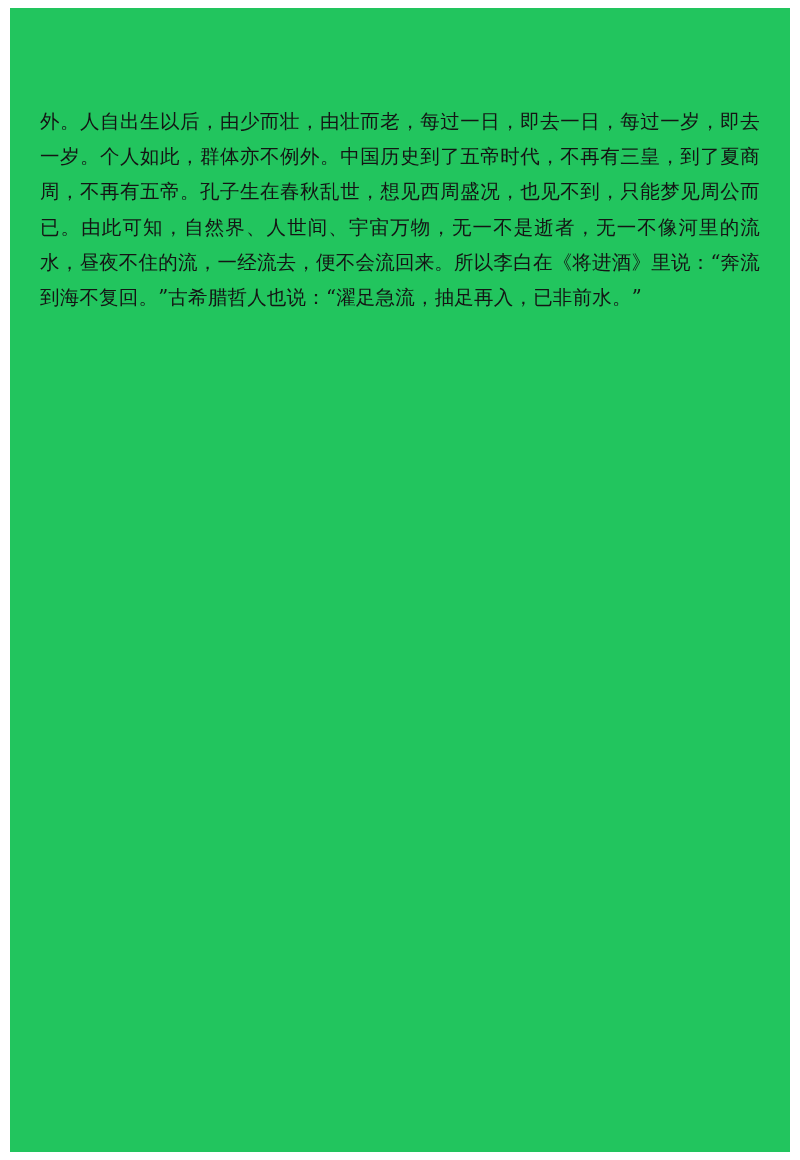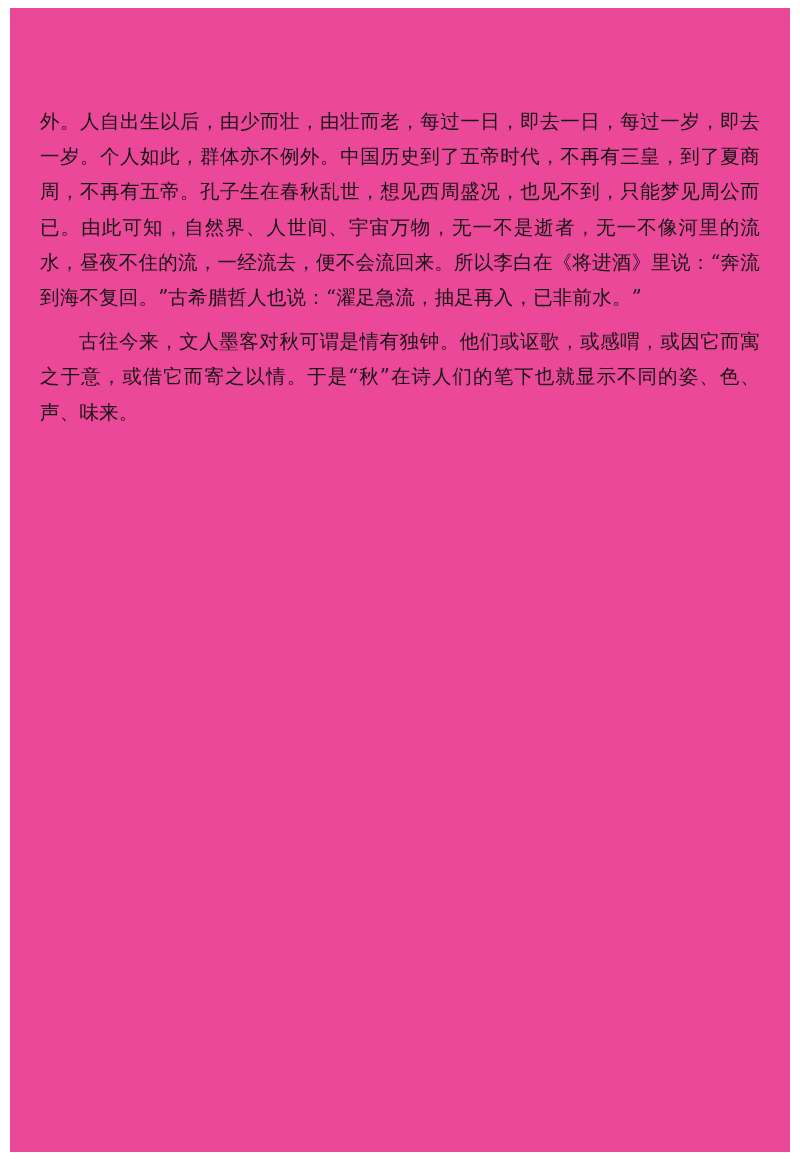--- a/index.html
+++ b/index.html
@@ -11,21 +11,21 @@
     height: 1160px;
     background: #ffffff;
     font-family: "DejaVu Serif", "Liberation Serif", serif;
     color: #111111;
     overflow: hidden;
   }
   .page {
     position: relative;
     width: 800px;
     height: 1160px;
-    background: #ec4899;
+    background: #22c55e;
     box-sizing: border-box;
   }
   .page-body {
     position: absolute;
     left: 40px;
     top: 104px;
     width: 720px;
   }
   .para {
     margin: 0 0 2px 0;
@@ -58,15 +58,14 @@
 <body>
 
 <div class="page">
   <div class="edge-top"></div>
   <div class="edge-bottom"></div>
   <div class="edge-left"></div>
   <div class="edge-right"></div>
 
   <div class="page-body">
     <p class="para">外。人自出生以后，由少而壮，由壮而老，每过一日，即去一日，每过一岁，即去一岁。个人如此，群体亦不例外。中国历史到了五帝时代，不再有三皇，到了夏商周，不再有五帝。孔子生在春秋乱世，想见西周盛况，也见不到，只能梦见周公而已。由此可知，自然界、人世间、宇宙万物，无一不是逝者，无一不像河里的流水，昼夜不住的流，一经流去，便不会流回来。所以李白在《将进酒》里说：“奔流到海不复回。”古希腊哲人也说：“濯足急流，抽足再入，已非前水。”</p>
-    <p class="para indent">古往今来，文人墨客对秋可谓是情有独钟。他们或讴歌，或感喟，或因它而寓之于意，或借它而寄之以情。于是“秋”在诗人们的笔下也就显示不同的姿、色、声、味来。</p>
   </div>
 </div>
 
 </body></html>

